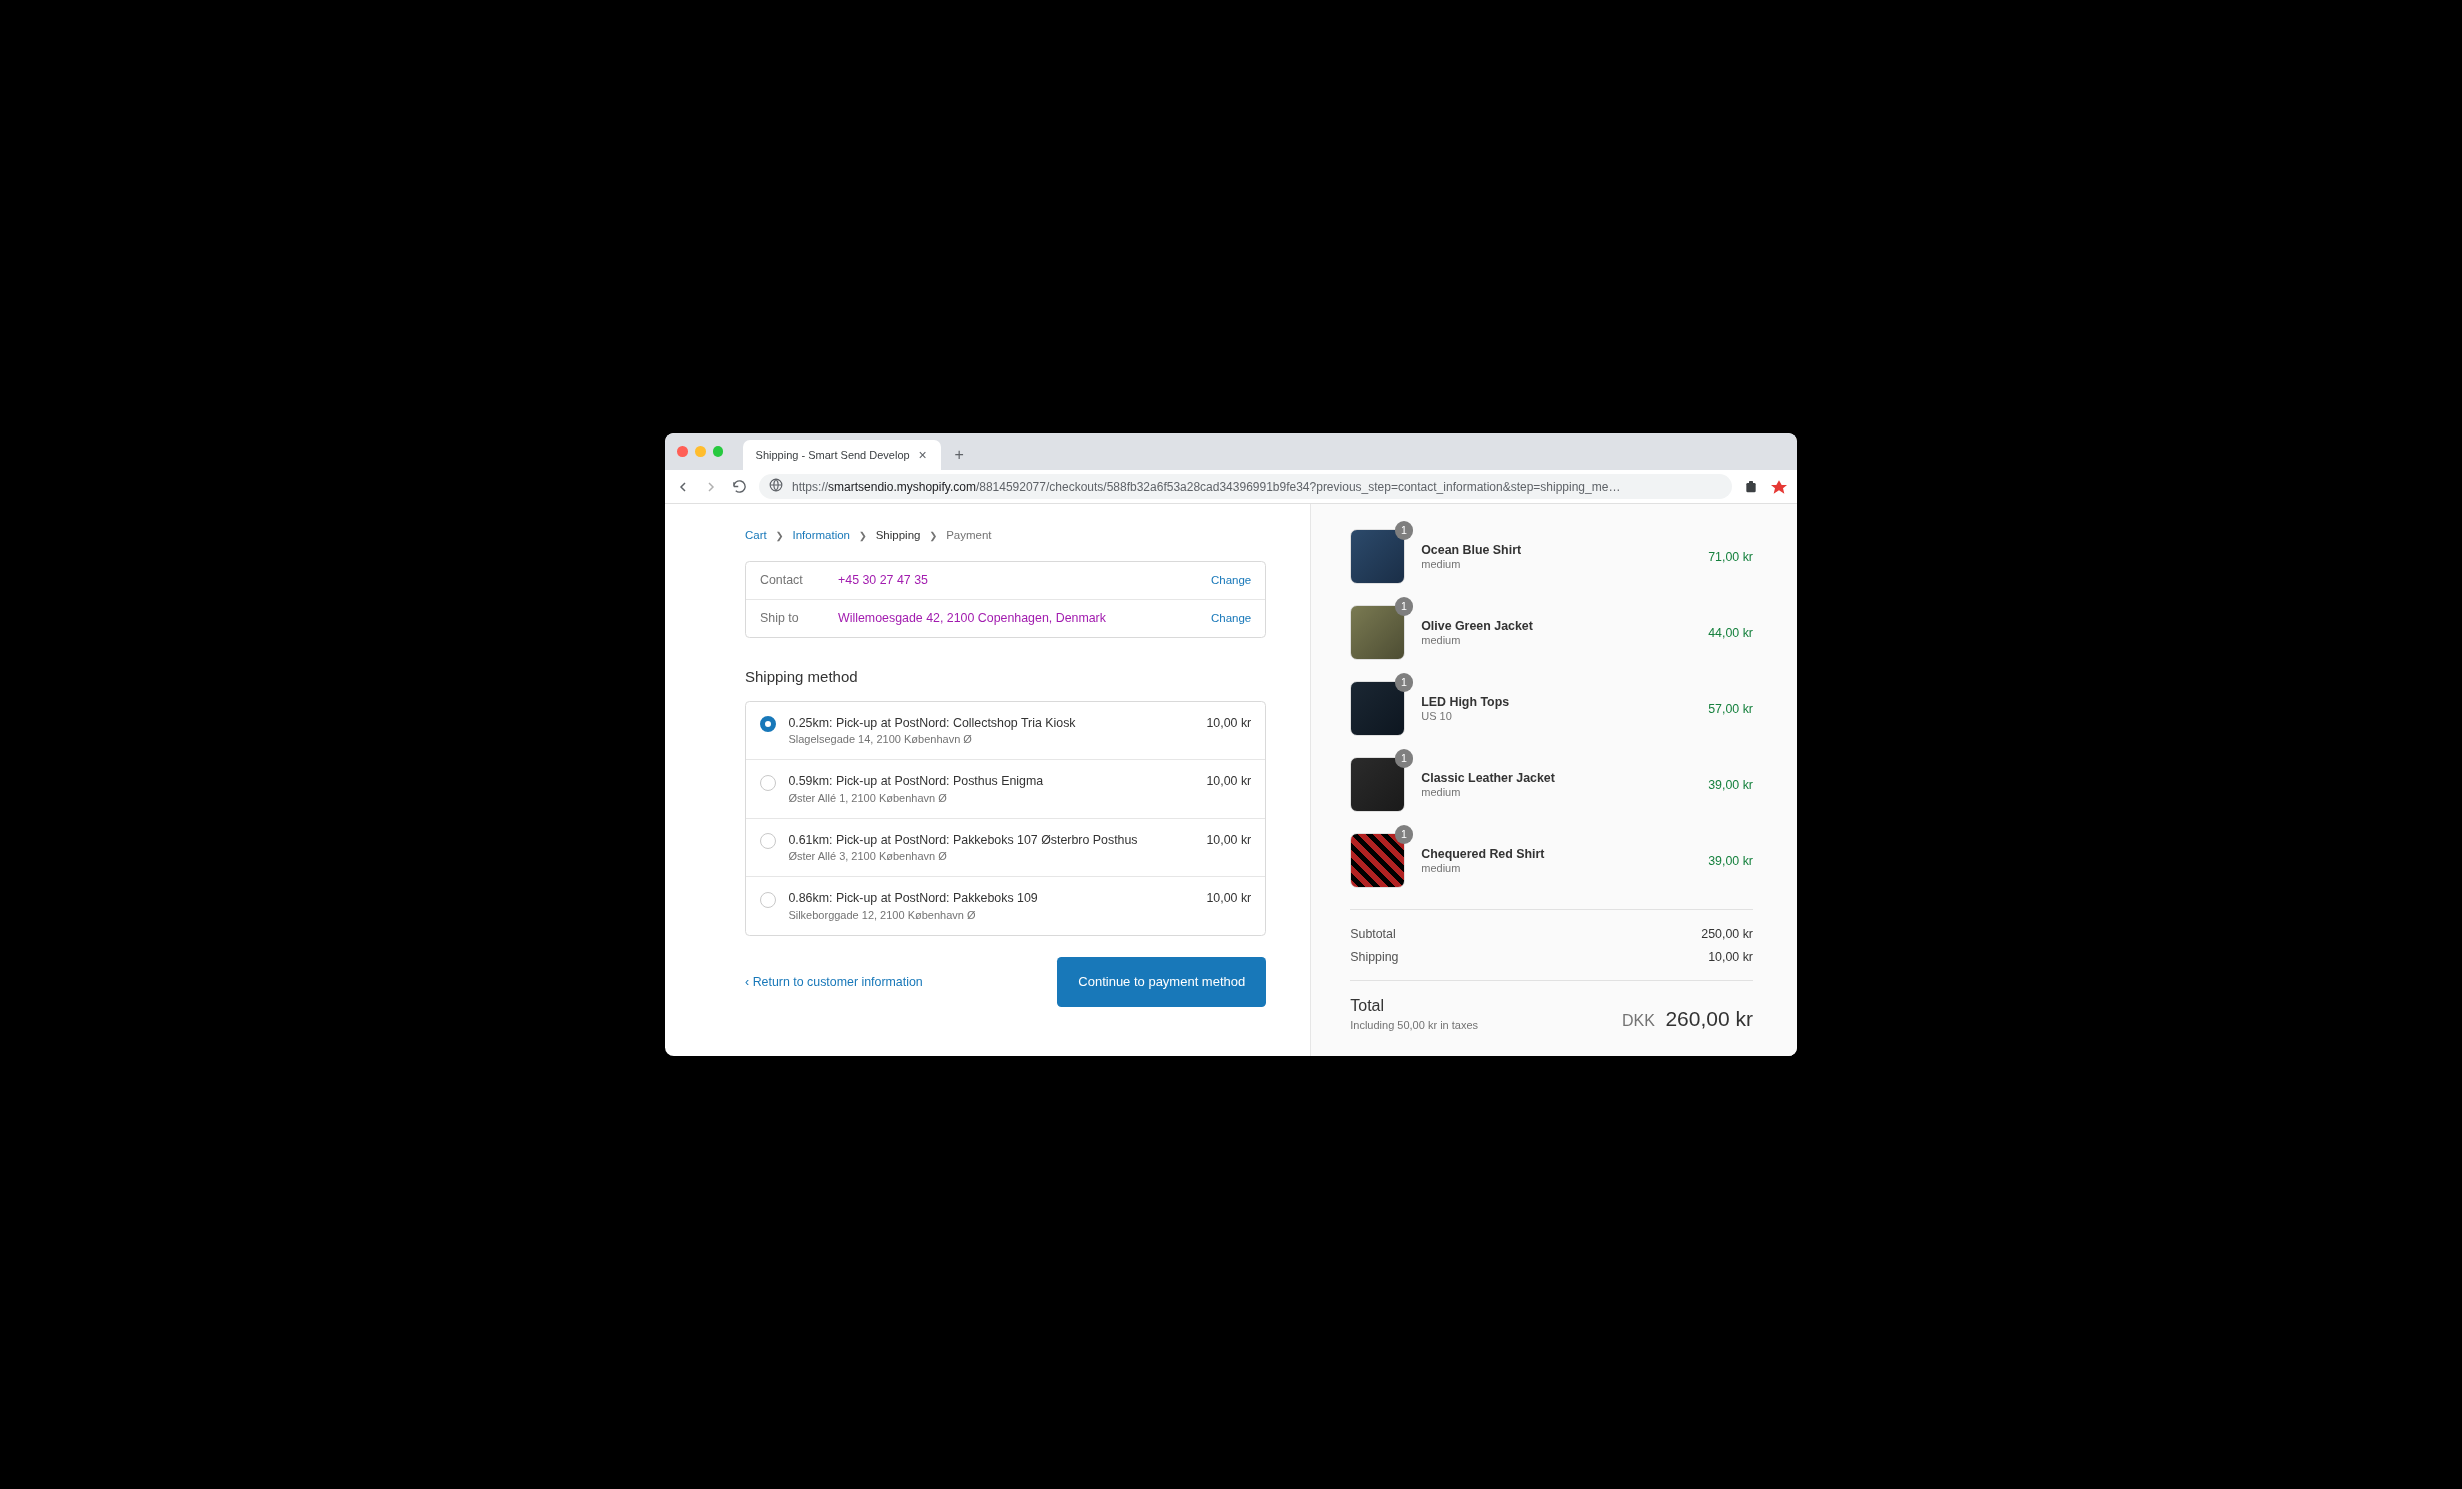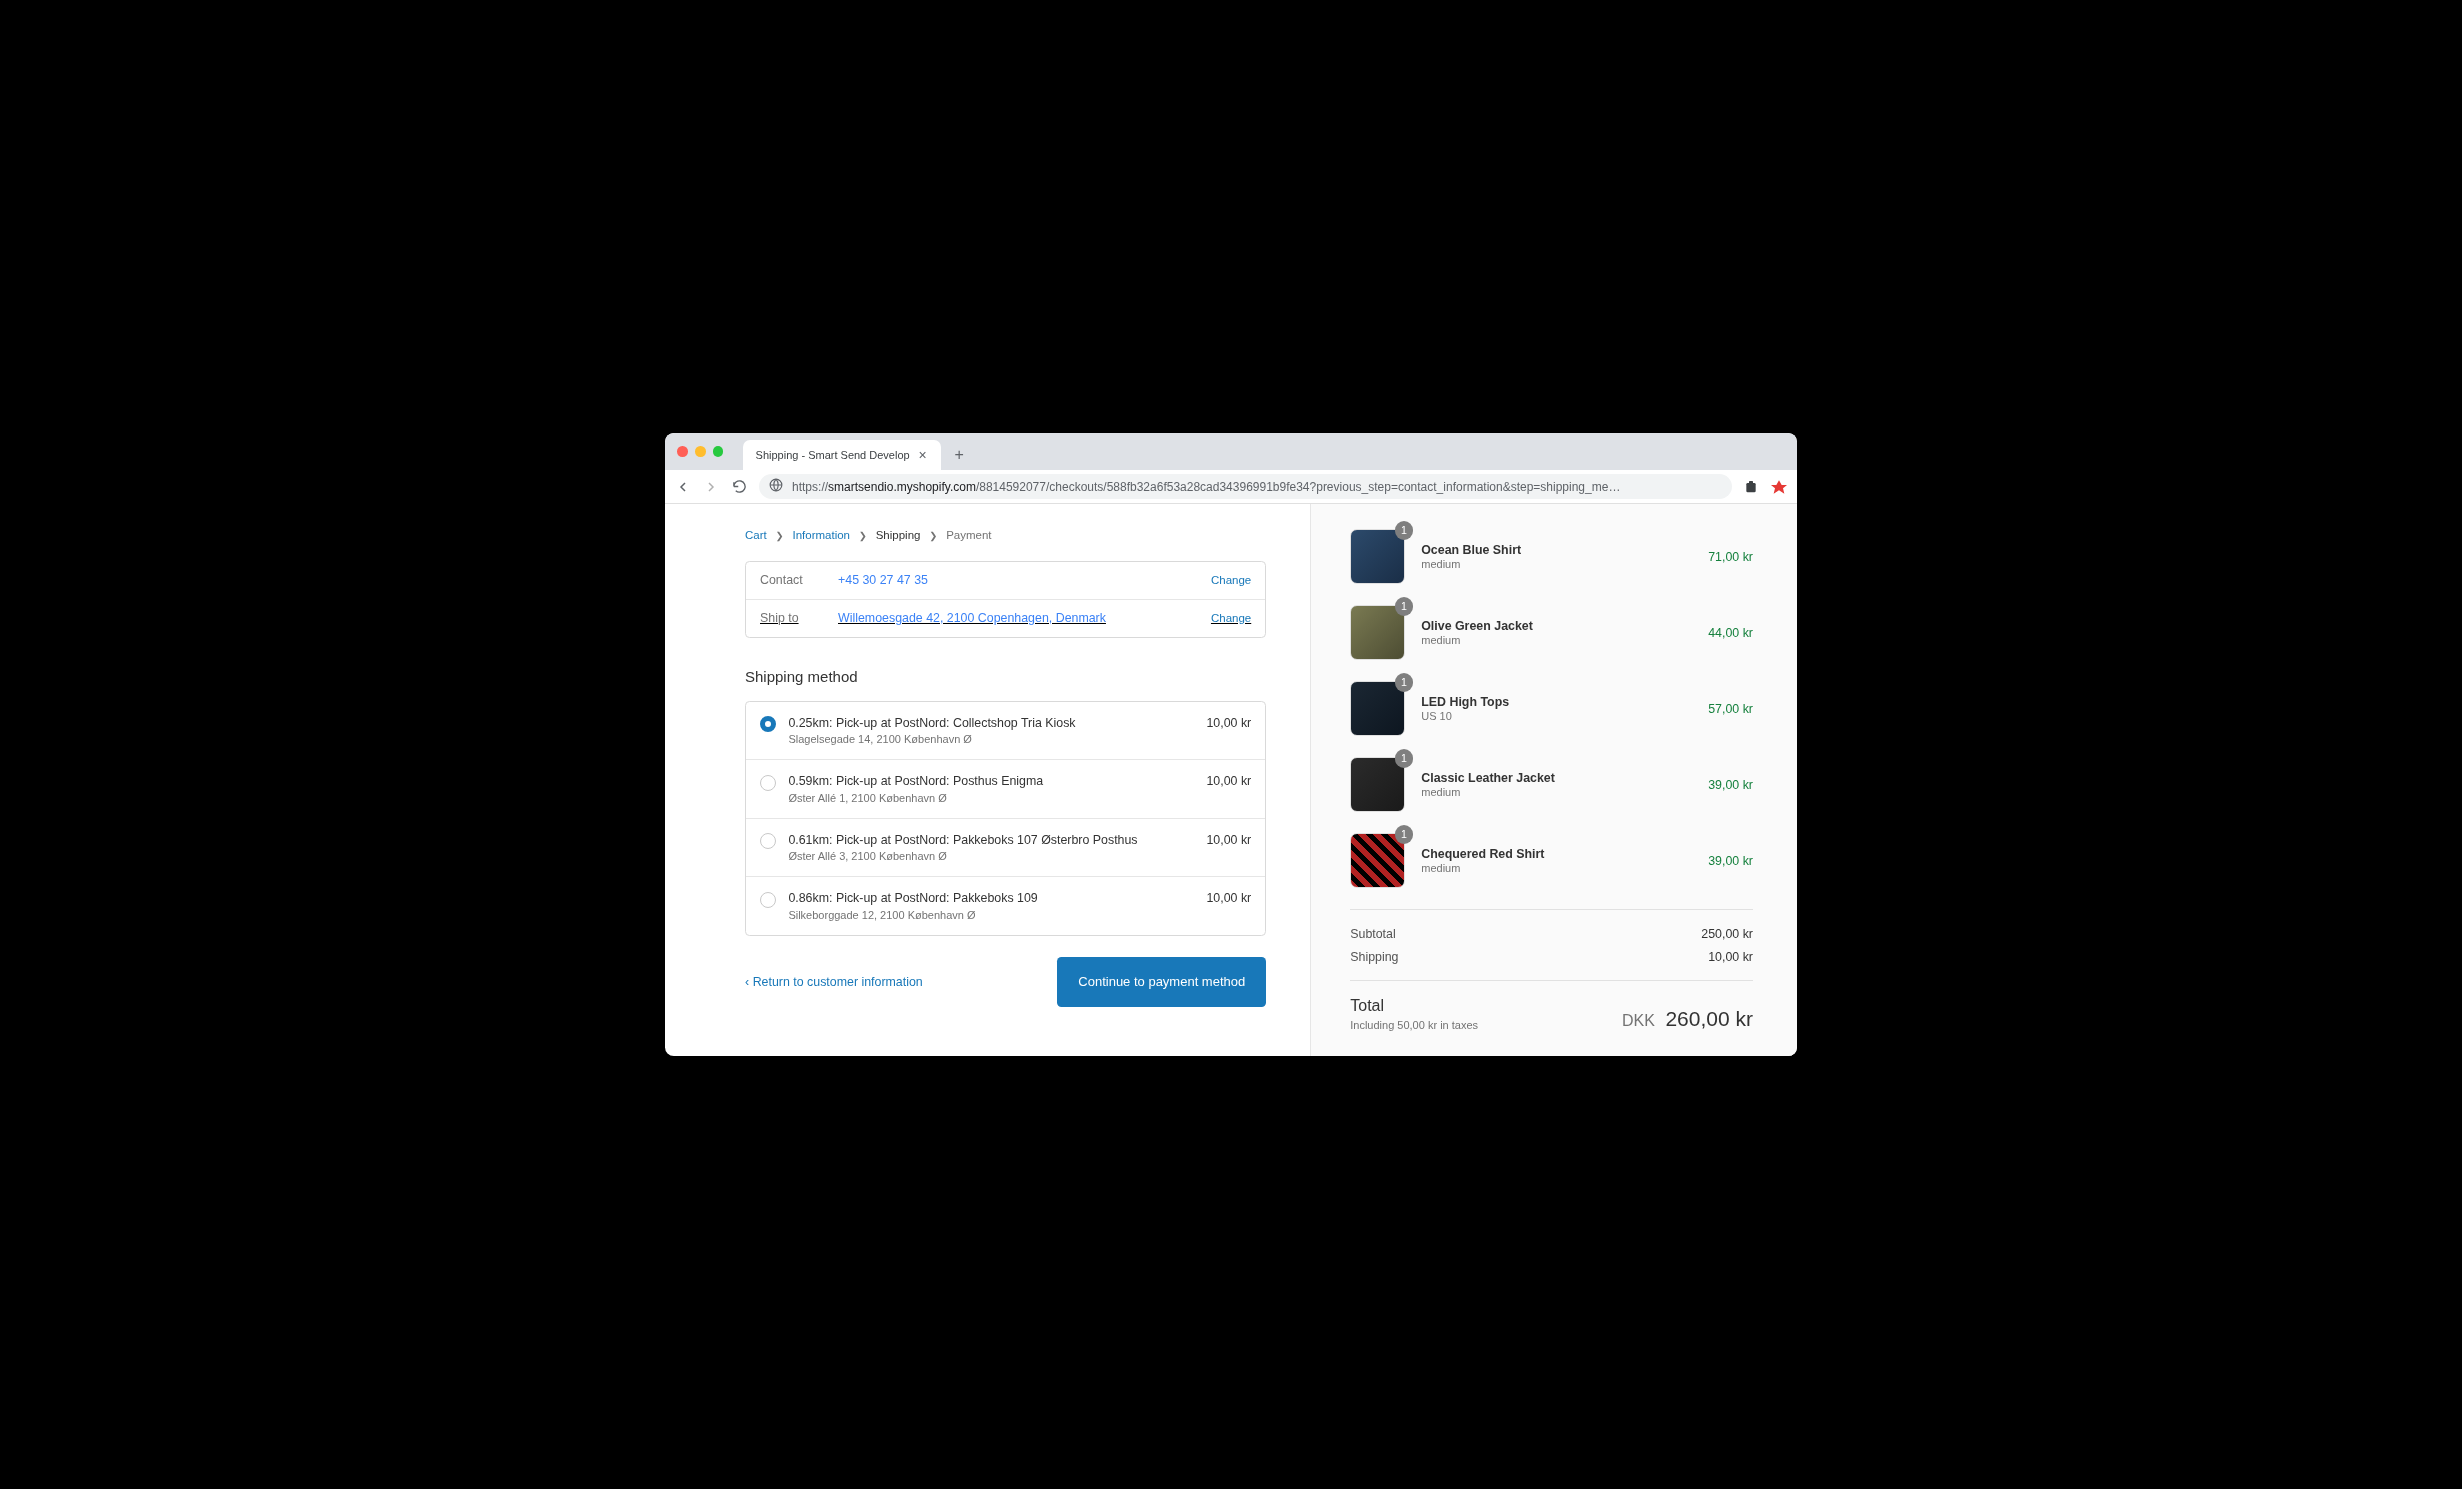--- a/index.html
+++ b/index.html
@@ -87,23 +87,23 @@
 .right { flex: 1; background: #fafafa; border-left: 0.9px solid #e6e6e6; padding: 25px 44px 25px 39px; }
 
 .breadcrumb { display:flex; align-items:center; gap:8.8px; font-size:11.5px; margin-bottom: 19.5px; }
 .breadcrumb a { color: #1878b9; text-decoration: none; cursor:pointer; }
 .breadcrumb .sep { color:#737373; font-size:9.7px; }
 .breadcrumb .current { color:#333; font-weight:500; }
 .breadcrumb .future { color:#737373; }
 
 .card { border:0.9px solid #d9d9d9; border-radius:4.4px; }
 .card-row { display:flex; align-items:center; padding: 11.5px 14px; font-size:12.4px; gap: 14px; }
-.card-row + .card-row { border-top: 0.9px solid #e6e6e6; text-decoration: underline; }
+.card-row + .card-row { border-top: 0.9px solid #e6e6e6; }
 .card-row .label { color:#737373; width: 64px; flex-shrink:0; }
-.card-row .value { color:#3b82f6; flex:1; }
+.card-row .value { color:#a21caf; flex:1; }
 .card-row .change { color:#1878b9; font-size:11.5px; cursor:pointer; }
 
 h2.section { font-size:15px; font-weight:400; color:#333; margin: 30px 0 16px; }
 
 .options { border:0.9px solid #d9d9d9; border-radius:4.4px; }
 .option { display:flex; align-items:flex-start; padding: 14px 14px; gap: 12.4px; cursor:pointer; }
 .option + .option { border-top:0.9px solid #e6e6e6; }
 .radio { width:16px; height:16px; border-radius:50%; border:0.9px solid #c8c8c8; flex-shrink:0; margin-top:0.9px; position:relative; background:#fff;}
 .radio.checked { border:5.3px solid #1878b9; }
 .opt-main { flex:1; }

